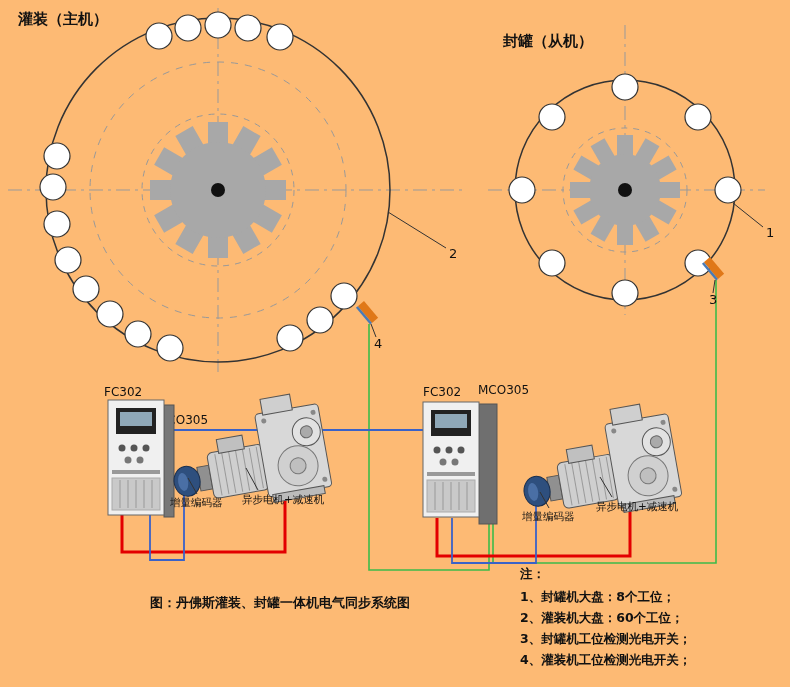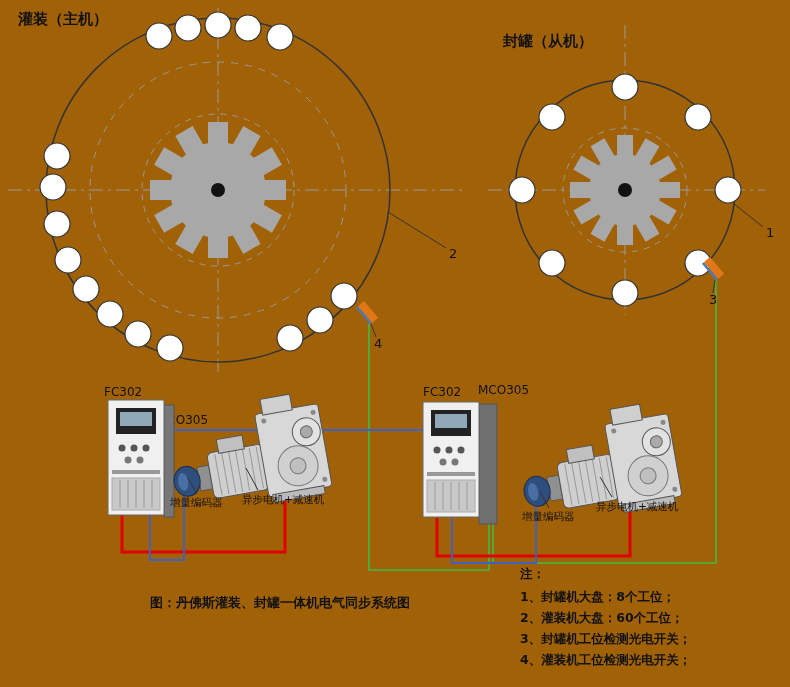--- a/index.html
+++ b/index.html
@@ -1,19 +1,19 @@
 <!DOCTYPE html>
 <html><head>
 <meta charset="utf-8">
 <style>
   html,body{margin:0;padding:0;background:#ffffff;}
   .stage{
     position:relative;
     width:790px;height:687px;
-    background:#a16207;
+    background:#fdba74;
     font-family:"DejaVu Sans","Liberation Sans",sans-serif;
     overflow:hidden;
   }
   svg text{font-family:"DejaVu Sans","Liberation Sans",sans-serif;fill:#111;}
   .machine-label{font-size:15px;font-weight:bold;}
   .dev-label{font-size:12px;}
   .small-label{font-size:10.5px;}
   .callout-num{font-size:13px;}
   .caption-text{font-size:13px;font-weight:bold;}
   .note-text{font-size:12.5px;font-weight:bold;}

